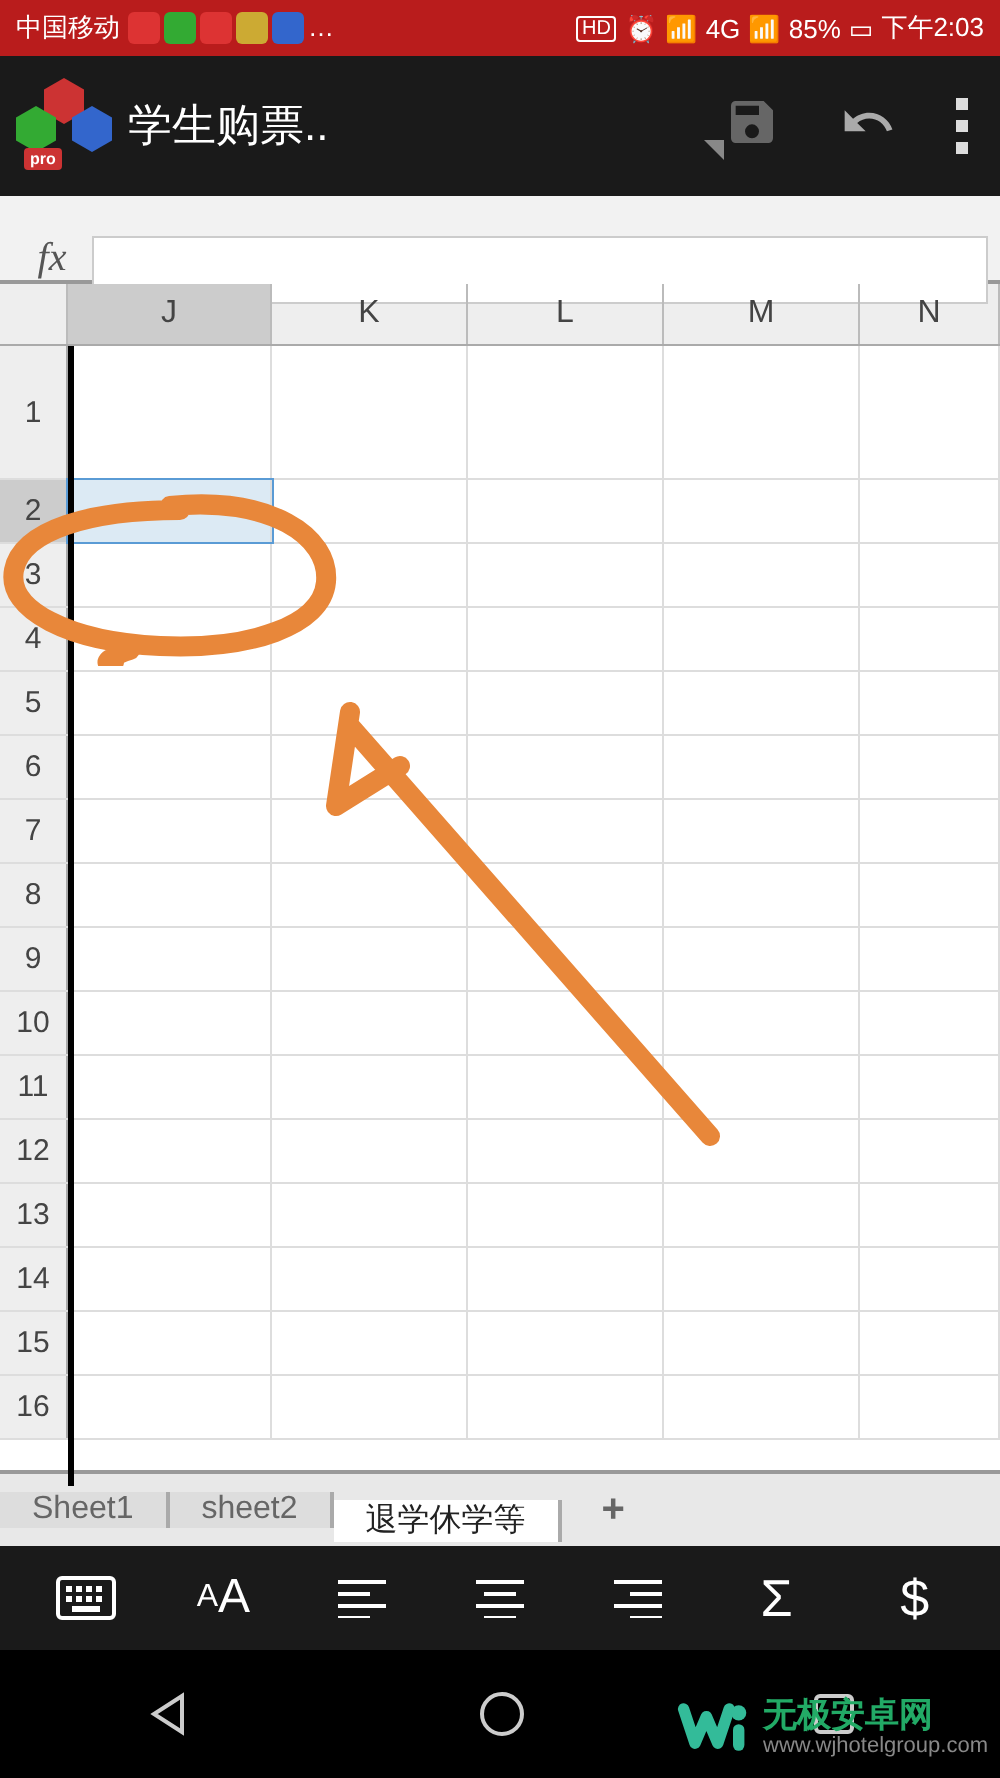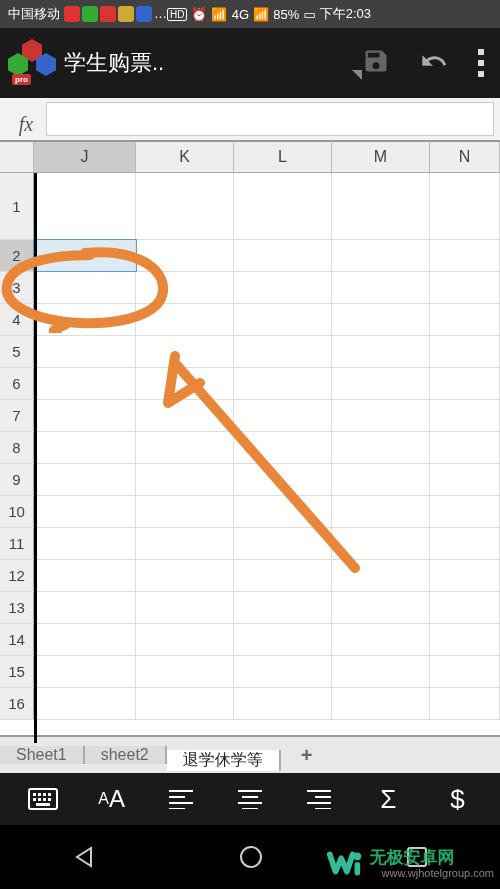--- a/index.html
+++ b/index.html
@@ -8,26 +8,27 @@
       height: 889px;
       font-family: sans-serif;
       background: #fff;
       position: relative;
       overflow: hidden;
     }
     
     
     .status-bar {
       height: 28px;
-      background: #404040;
+      background: #b91c1c;
       color: #fff;
       display: flex;
       align-items: center;
       padding: 0 8px;
       font-size: 13px;
+      justify-content: space-between;
     }
     .status-left { display: flex; align-items: center; gap: 4px; }
     .status-right { display: flex; align-items: center; gap: 4px; }
     .status-icons { display: flex; gap: 2px; }
     .sic { width: 16px; height: 16px; display: inline-flex; align-items: center; justify-content: center; font-size: 10px; border-radius: 3px; }
     .sic.red { background: #d33; }
     .sic.grn { background: #3a3; }
     .sic.ylw { background: #ca3; }
     .sic.blu { background: #36c; }
     .hd { font-size: 10px; border: 1px solid #fff; padding: 0 2px; border-radius: 2px; }
@@ -53,22 +54,22 @@
     .save-icon svg { fill: #666; }
     .undo-icon svg { fill: #aaa; }
     .more-icon { display: flex; flex-direction: column; gap: 5px; }
     .more-icon span { width: 6px; height: 6px; background: #ddd; display: block; }
     
     
     .formula-bar {
       height: 44px;
       background: #f2f2f2;
       display: flex;
-      align-items: flex-end;
-      padding: 4px 6px;
+      align-items: flex-start;
+      padding: 20px 6px;
       border-bottom: 2px solid #999;
     }
     .fx-label { font-style: italic; font-size: 20px; color: #555; width: 40px; text-align: center; font-family: serif; }
     .fx-input { flex: 1; height: 34px; background: #fff; border: 1px solid #ccc; padding: 0 8px; font-size: 15px; }
     
     
     .spreadsheet { background: #fff; }
     .col-headers { display: flex; background: #eee; border-bottom: 1px solid #aaa; }
     .corner { width: 34px; height: 30px; border-right: 1px solid #bbb; background: #eee; }
     .col-h { height: 30px; border-right: 1px solid #bbb; display: flex; align-items: center; justify-content: center; font-size: 16px; color: #444; }
@@ -146,21 +147,21 @@
       bottom: 6px;
       right: 6px;
       display: flex;
       align-items: center;
       gap: 6px;
       z-index: 20;
     }
     .wm-logo { width: 38px; height: 38px; }
     .wm-text { display: flex; flex-direction: column; line-height: 1.1; }
     .wm-top { font-size: 17px; font-weight: bold; color: #2a6; }
-    .wm-bot { font-size: 11px; color: #888; margin-left: 12px; }
+    .wm-bot { font-size: 11px; color: #888; }
   </style>
 </head>
 <body>
 
 <div class="status-bar">
   <div class="status-left">
     <span>中国移动</span>
     <div class="status-icons">
       <span class="sic red"></span>
       <span class="sic grn"></span>

